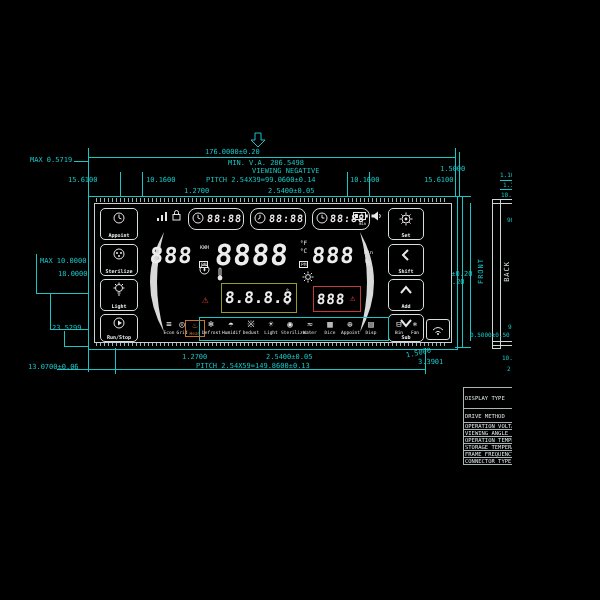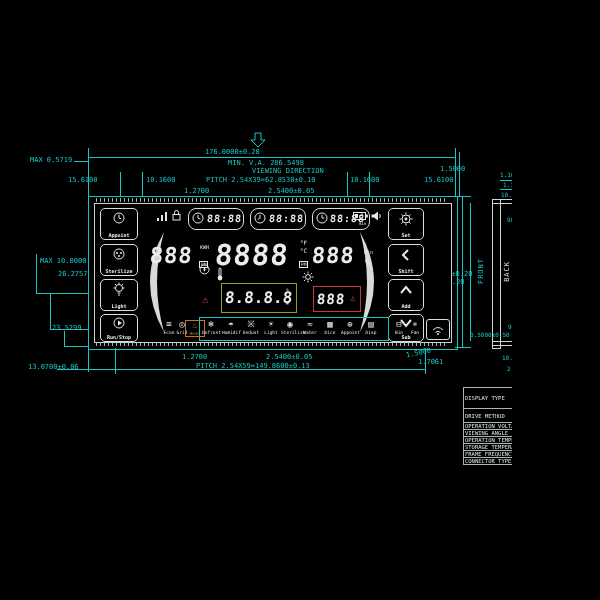--- a/index.html
+++ b/index.html
@@ -49,52 +49,52 @@
   <div class="ln" style="left:88px;top:157px;width:368px;height:1px"></div>
   <div class="ln" style="left:88px;top:148px;width:1px;height:48px"></div>
   <div class="ln" style="left:455px;top:148px;width:1px;height:48px"></div>
   <div class="ln" style="left:459px;top:152px;width:1px;height:44px"></div>
   <div class="ln" style="left:120px;top:172px;width:1px;height:24px"></div>
   <div class="ln" style="left:142px;top:172px;width:1px;height:24px"></div>
   <div class="ln" style="left:347px;top:172px;width:1px;height:24px"></div>
   <div class="ln" style="left:369px;top:172px;width:1px;height:24px"></div>
   <div class="dim" style="left:205px;top:149px">176.0000±0.20</div>
   <div class="dim" style="left:228px;top:160px">MIN. V.A. 286.5498</div>
-  <div class="dim" style="left:252px;top:168px">VIEWING DIRECTION</div>
+  <div class="dim" style="left:252px;top:168px">VIEWING NEGATIVE</div>
   <div class="dim" style="left:68px;top:177px">15.6100</div>
   <div class="dim" style="left:146px;top:177px">10.1600</div>
-  <div class="dim" style="left:206px;top:177px">PITCH 2.54X39=62.8530±0.10</div>
+  <div class="dim" style="left:206px;top:177px">PITCH 2.54X39=99.0600±0.14</div>
   <div class="dim" style="left:350px;top:177px">10.1600</div>
   <div class="dim" style="left:424px;top:177px">15.6100</div>
   <div class="dim" style="left:184px;top:188px">1.2700</div>
   <div class="dim" style="left:268px;top:188px">2.5400±0.05</div>
   <div class="dim" style="left:440px;top:166px">1.5000</div>
 
   <div class="ln" style="left:74px;top:161px;width:14px;height:1px"></div>
   <div class="ln" style="left:36px;top:254px;width:1px;height:39px"></div>
   <div class="ln" style="left:36px;top:293px;width:52px;height:1px"></div>
   <div class="ln" style="left:50px;top:293px;width:1px;height:37px"></div>
   <div class="ln" style="left:50px;top:329px;width:38px;height:1px"></div>
   <div class="ln" style="left:64px;top:331px;width:1px;height:16px"></div>
   <div class="ln" style="left:64px;top:346px;width:24px;height:1px"></div>
   <div class="dim" style="left:30px;top:157px">MAX 0.5719</div>
   <div class="dim" style="left:40px;top:258px">MAX 10.0000</div>
-  <div class="dim" style="left:58px;top:271px">26.2757</div>
+  <div class="dim" style="left:58px;top:271px">18.0000</div>
   <div class="dim" style="left:52px;top:325px">23.5299</div>
   <div class="dim" style="left:28px;top:364px">13.0700±0.06</div>
 
   <div class="ln" style="left:57px;top:369px;width:368px;height:1px"></div>
   <div class="ln" style="left:115px;top:348px;width:1px;height:26px"></div>
   <div class="ln" style="left:425px;top:348px;width:1px;height:26px"></div>
   <div class="ln" style="left:88px;top:350px;width:1px;height:22px"></div>
   <div class="dim" style="left:182px;top:354px">1.2700</div>
   <div class="dim" style="left:266px;top:354px">2.5400±0.05</div>
   <div class="dim" style="left:196px;top:363px">PITCH 2.54X59=149.8600±0.13</div>
   <div class="dim" style="left:406px;top:350px;transform:rotate(-12deg)">1.5000</div>
-  <div class="dim" style="left:418px;top:359px">1.7061</div>
+  <div class="dim" style="left:418px;top:359px">3.3901</div>
 
   <div class="ln" style="left:462px;top:196px;width:1px;height:152px"></div>
   <div class="ln" style="left:470px;top:203px;width:1px;height:138px"></div>
   <div class="ln" style="left:455px;top:196px;width:16px;height:1px"></div>
   <div class="ln" style="left:455px;top:347px;width:16px;height:1px"></div>
   <div class="dim" style="left:405px;top:271px">MIN 73.4000±0.20</div>
   <div class="dim" style="left:414px;top:279px">76.0000±0.20</div>
   <div class="vtext" style="left:477px;top:258px;color:#19c5c5">FRONT</div>
 
   <div style="position:absolute;left:492px;top:199px;width:7px;height:148px;border:1px solid #cfd6d6;background:#000"></div>

